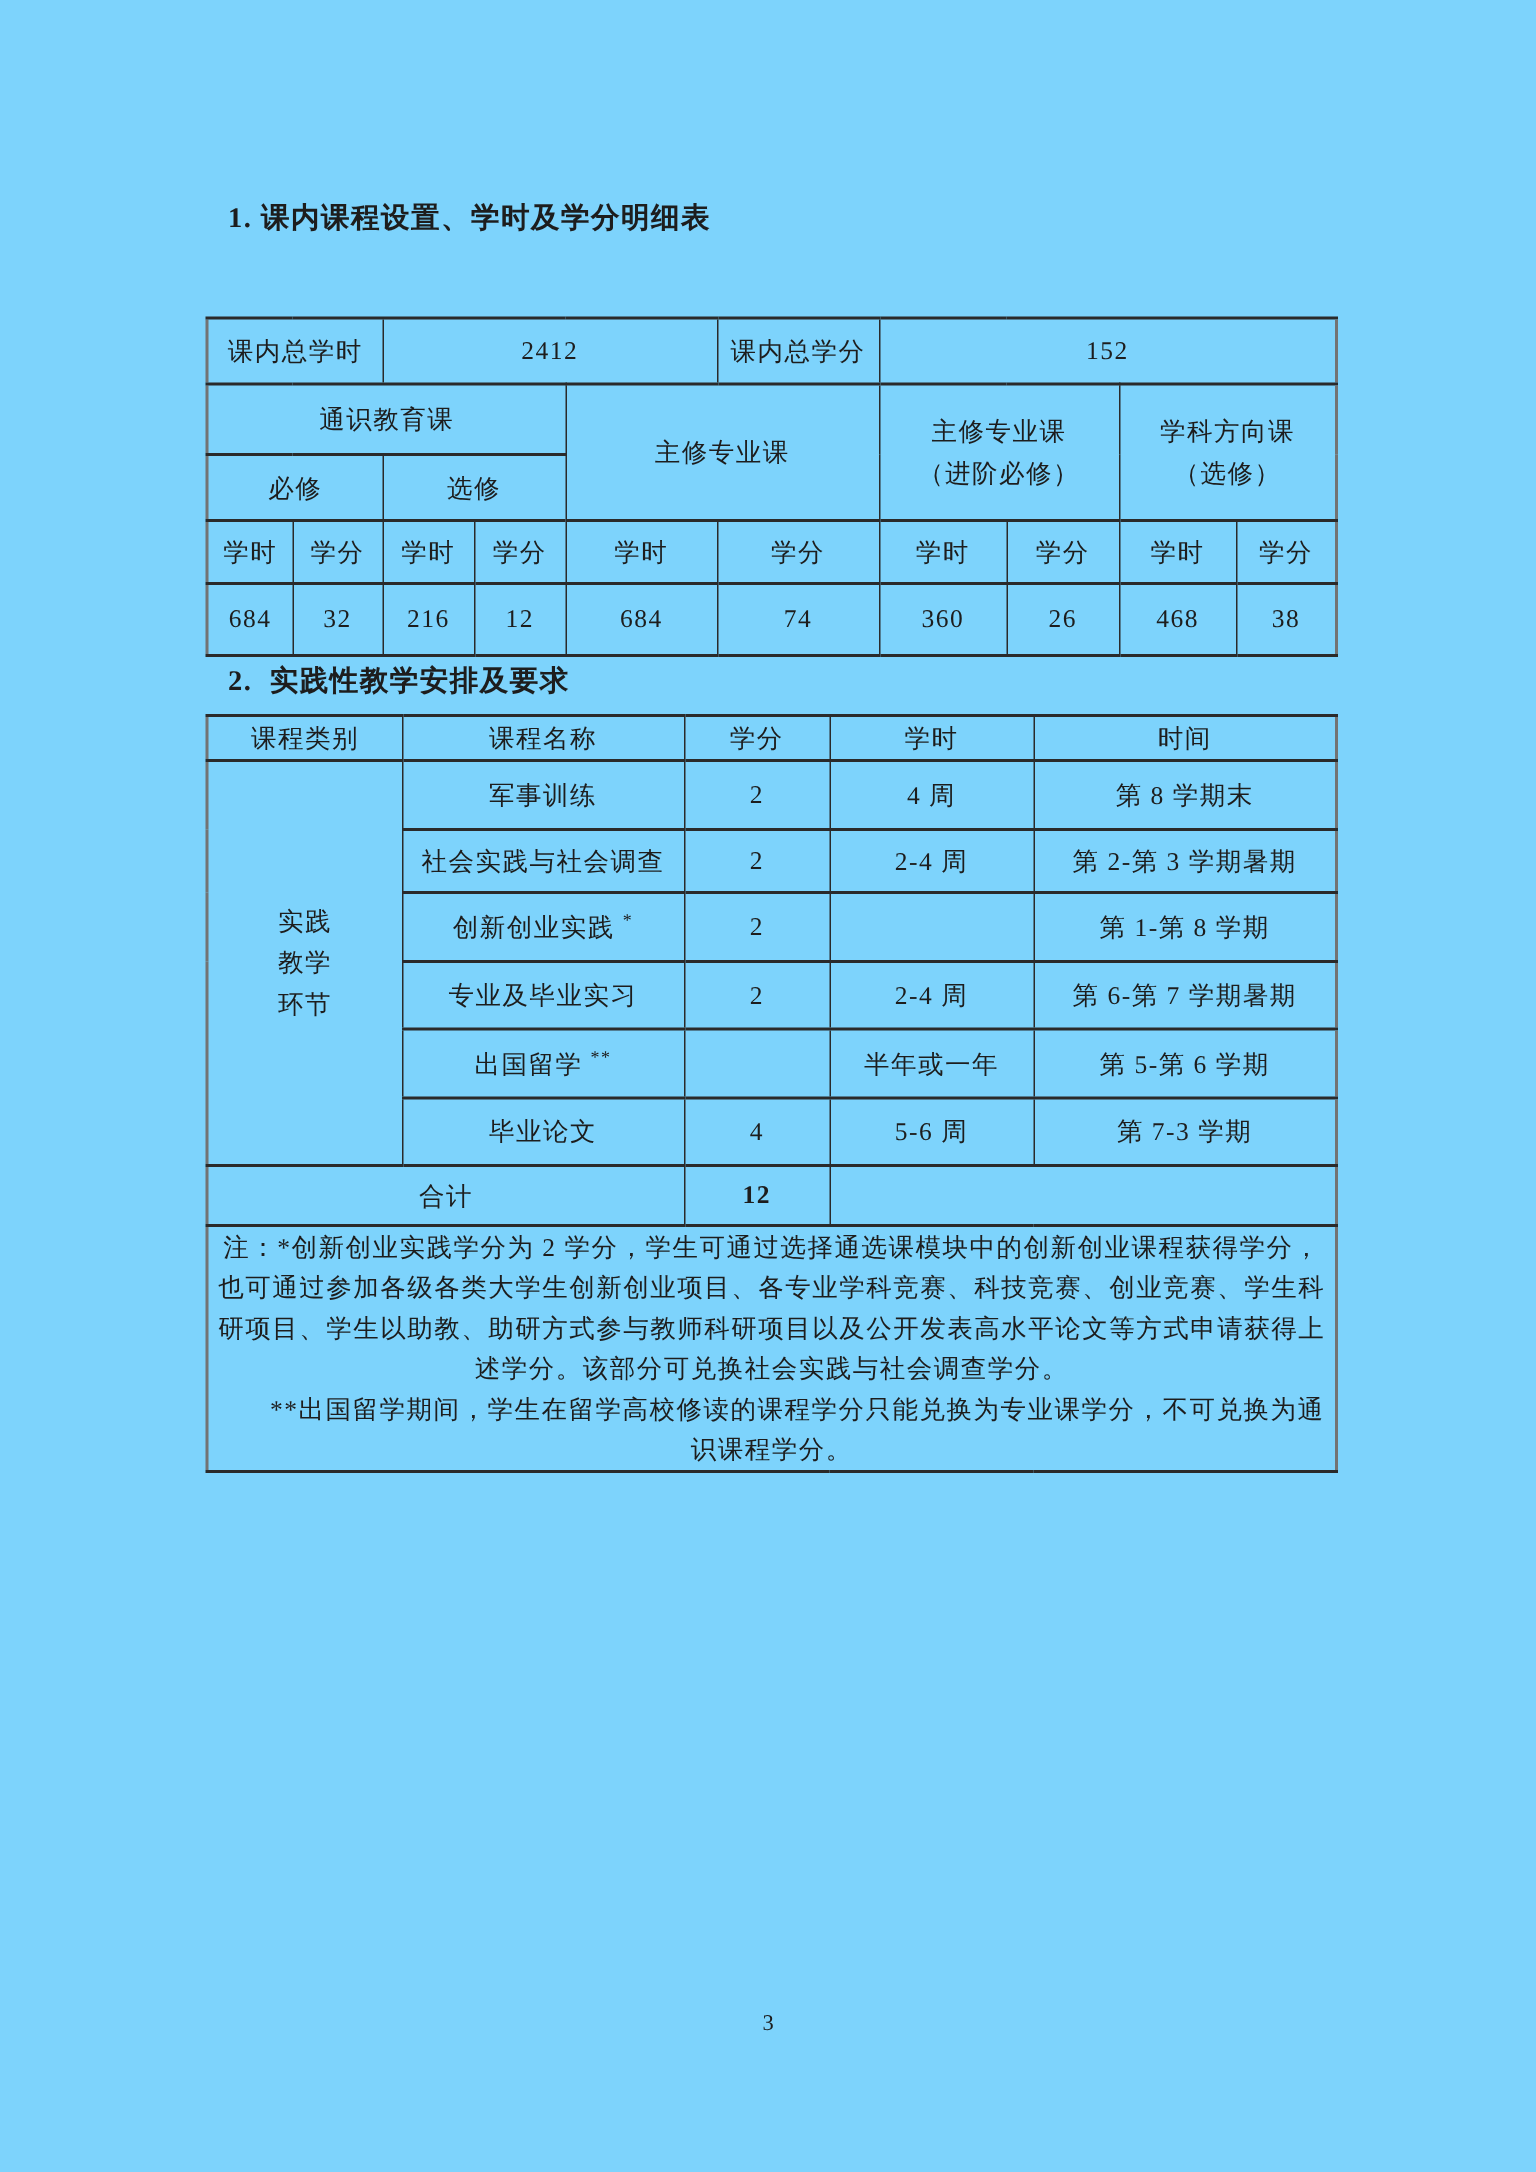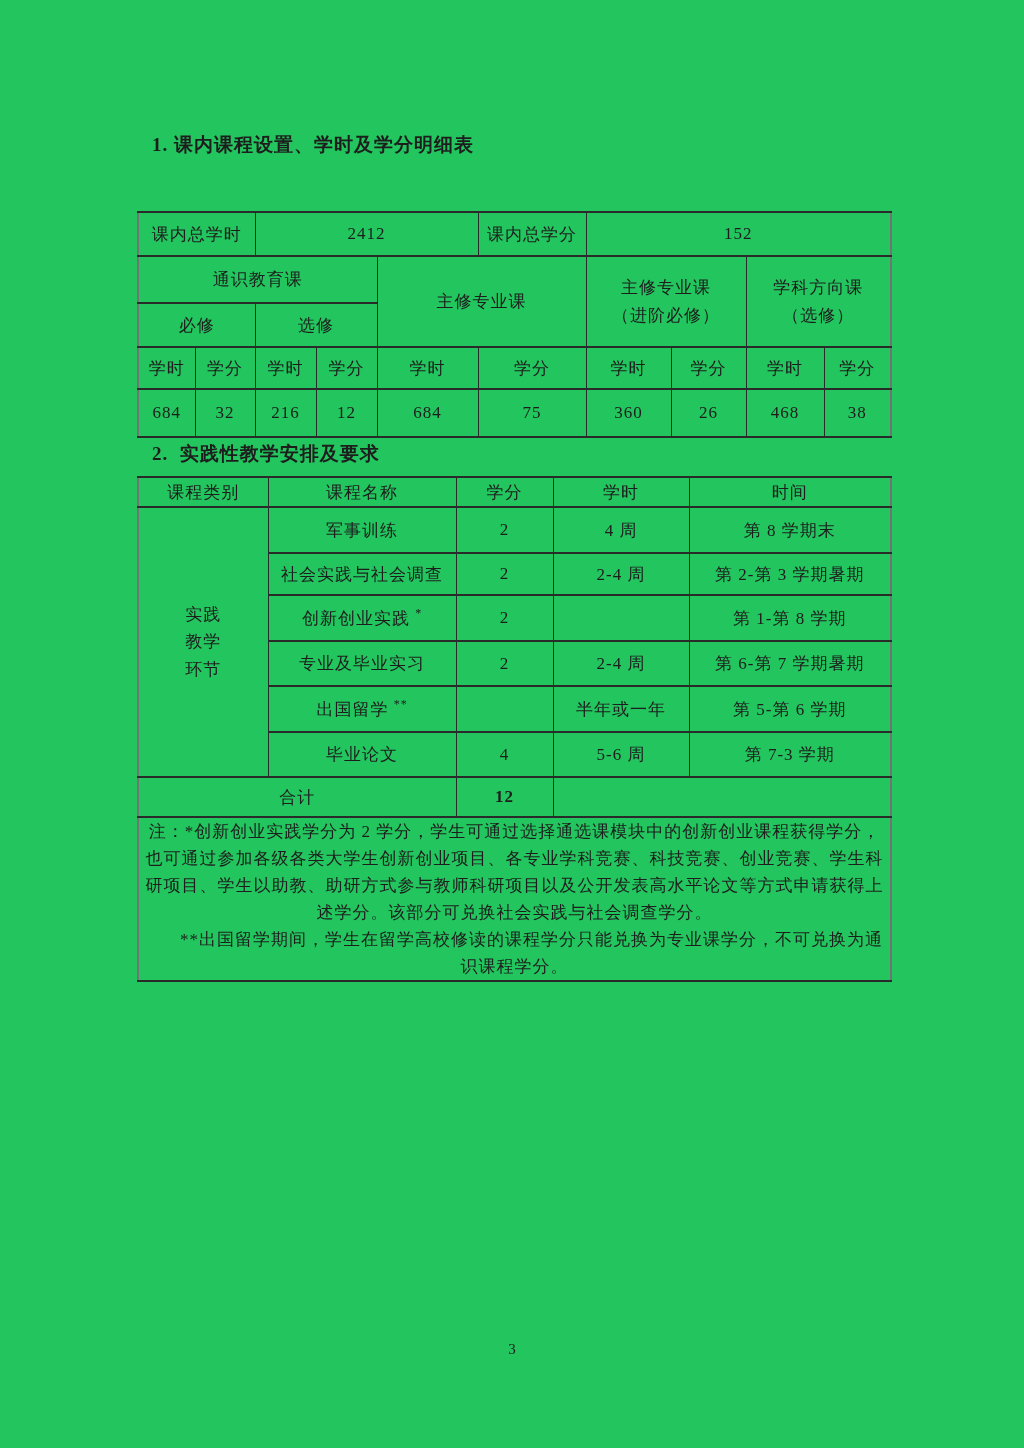--- a/index.html
+++ b/index.html
@@ -1,19 +1,19 @@
 <!DOCTYPE html>
 <html><head>
 <meta charset="utf-8">
 <style>
   html,body{margin:0;padding:0;background:#e8e8e8;}
   .page{
     position:relative;
     width:1024px;height:1448px;
-    background:#22c55e;
+    background:#7dd3fc;
     margin:0 auto;
     font-family:"Liberation Serif","DejaVu Serif",serif;
     color:#1d1d1d;
     overflow:hidden;
   }
   .title{
     position:absolute;
     left:152px;
     margin:0;
     font-size:19px;
@@ -118,21 +118,21 @@
       <td>学分</td>
       <td>学时</td>
       <td>学分</td>
     </tr>
     <tr style="height:48px">
       <td class="num">684</td>
       <td class="num">32</td>
       <td class="num">216</td>
       <td class="num">12</td>
       <td class="num">684</td>
-      <td class="num">75</td>
+      <td class="num">74</td>
       <td class="num">360</td>
       <td class="num">26</td>
       <td class="num">468</td>
       <td class="num">38</td>
     </tr>
   </tbody>
     </table>
 
   <h2 class="title t2">2.  实践性教学安排及要求</h2>
 

